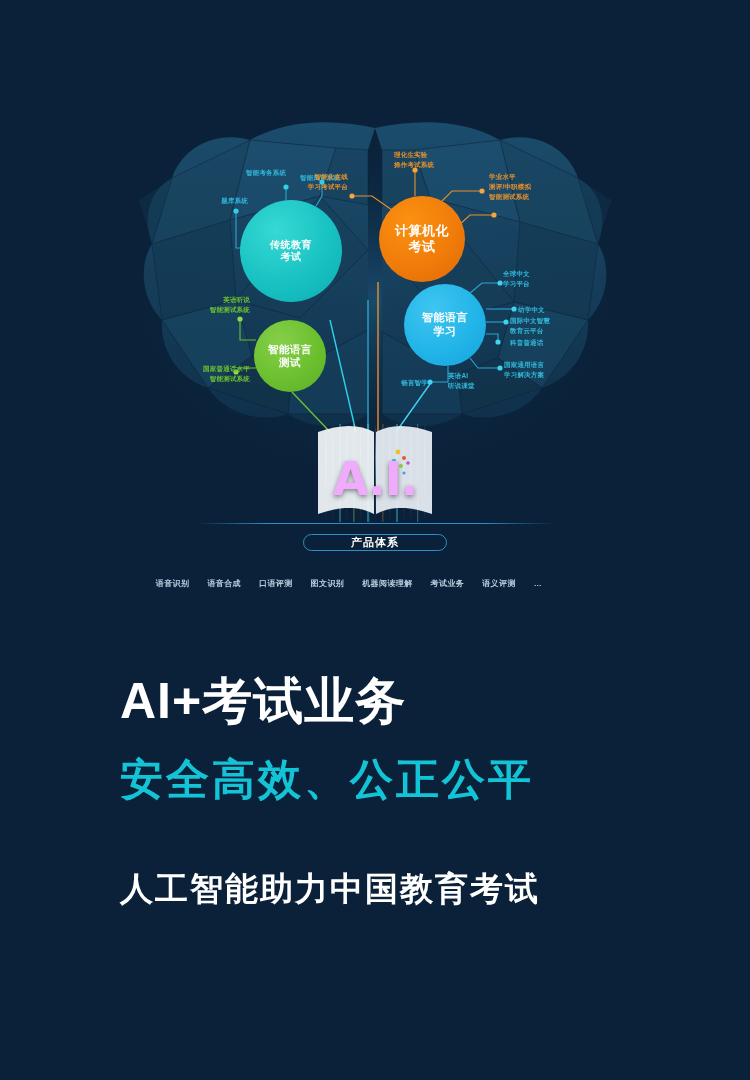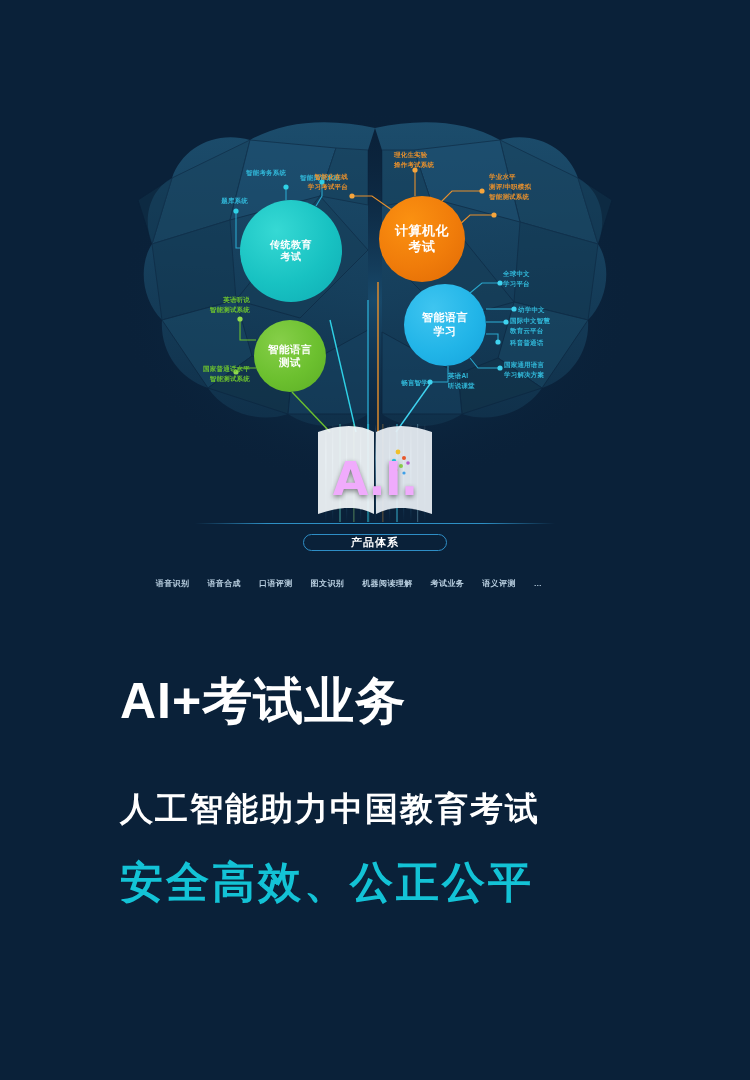--- a/index.html
+++ b/index.html
@@ -306,17 +306,17 @@
       <span>图文识别</span>
       <span>机器阅读理解</span>
       <span>考试业务</span>
       <span>语义评测</span>
       <span>…</span>
     </div>
   </div>
 
   <div id="headings">
     <div id="h-main">AI+考试业务</div>
+    <div id="h-slogan">安全高效、公正公平</div>
     <div id="h-sub">人工智能助力中国教育考试</div>
-    <div id="h-slogan">安全高效、公正公平</div>
   </div>
 
 </div>
 
 </body></html>

